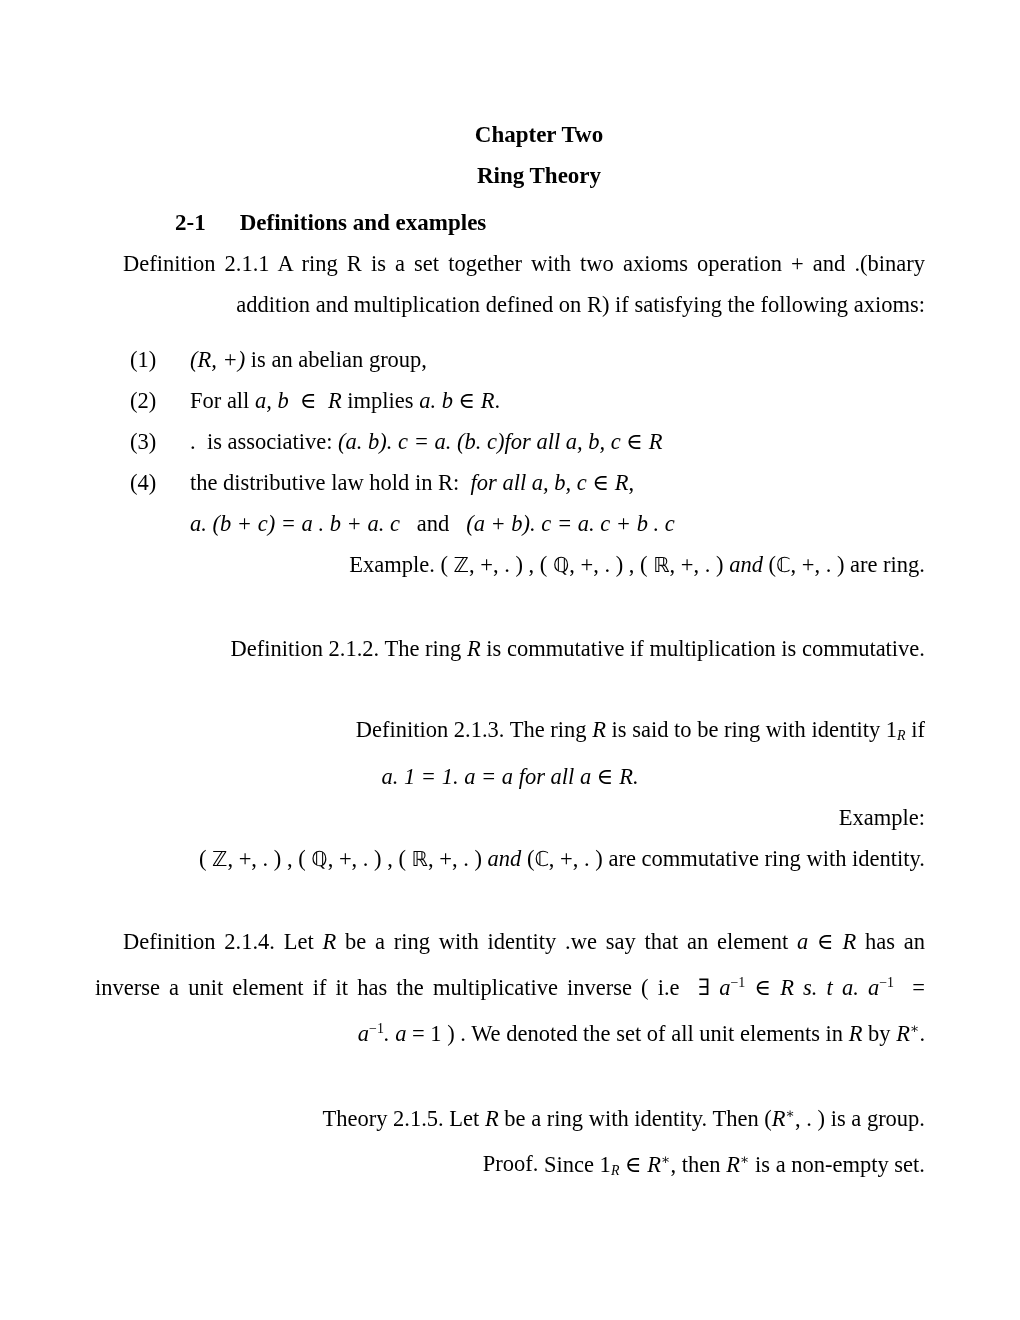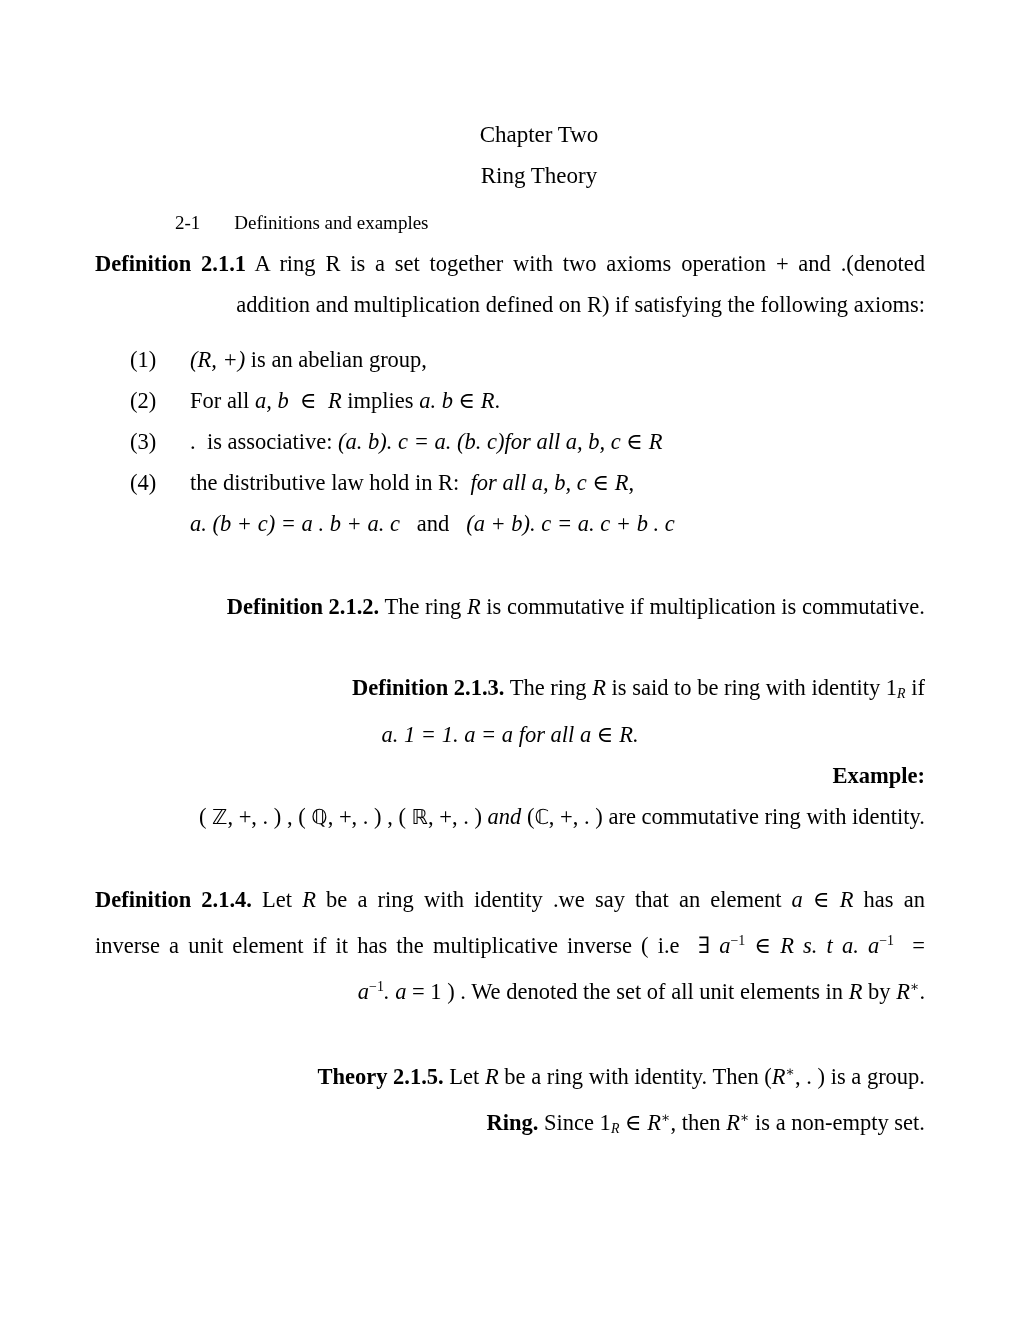--- a/index.html
+++ b/index.html
@@ -18,76 +18,77 @@
     top: 114px;
     width: 830px;
     font-size: 22.5px;
     line-height: 41px;
   }
   .blk { white-space: nowrap; }
   
   .center {
     text-align: center;
     margin-left: 58px;
-    font-weight: normal;
+    font-weight: bold;
     font-size: 23px;
   }
   
   .section {
-    font-weight: normal;
-    font-size: 19px;
+    font-weight: bold;
+    font-size: 23px;
     padding-left: 80px;
     margin-top: 6px;
   }
   .sec-num { margin-right: 34px; }
   
   .line { text-align: right; }
   
   .jline {
     text-align: justify;
     text-align-last: justify;
   }
   
   .item { position: relative; padding-left: 95px; }
   .marker { position: absolute; left: 35px; top: 0; }
   
   .cont { padding-left: 95px; }
   
   .centermath { text-align: center; }
   
-  .b { font-weight: bold; }
+  .b { font-weight: normal; margin-left: 28px; }
   .m { font-style: italic; }
   .ds { font-family: "DejaVu Sans", "DejaVu Serif", sans-serif; font-size: 0.92em; }
   .sup { font-size: 0.62em; vertical-align: 0.55em; font-style: normal; }
   .sub { font-size: 0.62em; vertical-align: -0.25em; }
   .sub.m { font-style: italic; }
 </style>
 </head>
 <body>
 
 <div class="page">
   <div class="doc">
     <div class="blk center">Chapter Two</div>
     <div class="blk center">Ring Theory</div>
     <div class="blk section">
       <span class="sec-num">2-1</span><span>Definitions and examples</span>
     </div>
     <div id="flow">
-        <div class="blk jline"><span class="b">Definition 2.1.1</span><span> A ring R is a set together with two axioms operation </span><span>+ and .(denoted</span></div>
+        <div class="blk jline"><span class="b">Definition 2.1.1</span><span> A ring R is a set together with two axioms operation </span><span>+ and .(binary</span></div>
         <div class="blk line"><span>addition and multiplication defined on R) if satisfying the following axioms:</span></div>
         <div class="blk item" style="margin-top: 14px;"><span class="marker">(1)</span><span class="m">(R, +)</span><span> is an abelian group,</span></div>
         <div class="blk item"><span class="marker">(2)</span><span>For all </span><span class="m">a, b &nbsp;∈ &nbsp;R</span><span> implies </span><span class="m">a. b ∈ R</span><span>.</span></div>
         <div class="blk item"><span class="marker">(3)</span><span>. &nbsp;is associative: </span><span class="m">(a. b). c = a. (b. c)</span><span class="m">for all a, b, c ∈ R</span></div>
         <div class="blk item"><span class="marker">(4)</span><span>the distributive law hold in R: &nbsp;</span><span class="m">for all a, b, c ∈ R</span><span>,</span></div>
         <div class="blk cont"><span class="m">a. (b  + c) = a . b  + a. c</span><span>&nbsp;&nbsp; and &nbsp;&nbsp;</span><span class="m">(a  + b). c =  a. c +  b . c</span></div>
+        <div class="blk line"><span class="b">Example.</span><span> ( </span><span class="ds">ℤ</span><span>, +, . ) , ( </span><span class="ds">ℚ</span><span>, +, . ) , ( </span><span class="ds">ℝ</span><span>, +, . ) </span><span class="m">and</span><span> (</span><span class="ds">ℂ</span><span>, +, . ) are ring.</span></div>
         <div class="blk line" style="margin-top: 42px;"><span class="b">Definition 2.1.2.</span><span> The ring </span><span class="m">R</span><span> is commutative if multiplication is commutative.</span></div>
         <div class="blk line" style="margin-top: 40px;"><span class="b">Definition 2.1.3.</span><span> The ring </span><span class="m">R</span><span> is said to be ring with identity 1</span><span class="sub m">R</span><span> if</span></div>
         <div class="blk centermath"><span class="m">a. 1 = 1. a = a for all a ∈ R.</span></div>
         <div class="blk line"><span class="b">Example:</span></div>
         <div class="blk line"><span>( </span><span class="ds">ℤ</span><span>, +, . ) , ( </span><span class="ds">ℚ</span><span>, +, . ) , ( </span><span class="ds">ℝ</span><span>, +, . ) </span><span class="m">and</span><span> (</span><span class="ds">ℂ</span><span>, +, . ) are commutative ring with identity.</span></div>
         <div class="blk jline" style="margin-top: 41px;"><span class="b">Definition 2.1.4.</span><span> Let </span><span class="m">R</span><span> be a ring with identity .we say that an element </span><span class="m">a ∈ R</span><span> has an</span></div>
         <div class="blk jline"><span>inverse a unit element if it has the multiplicative inverse ( i.e &nbsp;</span><span class="m">∃ a</span><span class="sup">−1</span><span class="m"> ∈ R s. t a. a</span><span class="sup">−1</span><span> &nbsp;=</span></div>
         <div class="blk line"><span class="m">a</span><span class="sup">−1</span><span class="m">. a </span><span> = 1 ) . We denoted the set of all unit elements in </span><span class="m">R</span><span> by </span><span class="m">R</span><span class="sup">∗</span><span>.</span></div>
         <div class="blk line" style="margin-top: 39px;"><span class="b">Theory 2.1.5.</span><span> Let </span><span class="m">R</span><span> be a ring with identity. Then (</span><span class="m">R</span><span class="sup">∗</span><span>, . ) is a group.</span></div>
-        <div class="blk line"><span class="b">Ring.</span><span> Since 1</span><span class="sub m">R</span><span> ∈ </span><span class="m">R</span><span class="sup">∗</span><span>, then </span><span class="m">R</span><span class="sup">∗</span><span> is a non-empty set.</span></div>
+        <div class="blk line"><span class="b">Proof.</span><span> Since 1</span><span class="sub m">R</span><span> ∈ </span><span class="m">R</span><span class="sup">∗</span><span>, then </span><span class="m">R</span><span class="sup">∗</span><span> is a non-empty set.</span></div>
       </div>
   </div>
 </div>
 
 </body></html>

